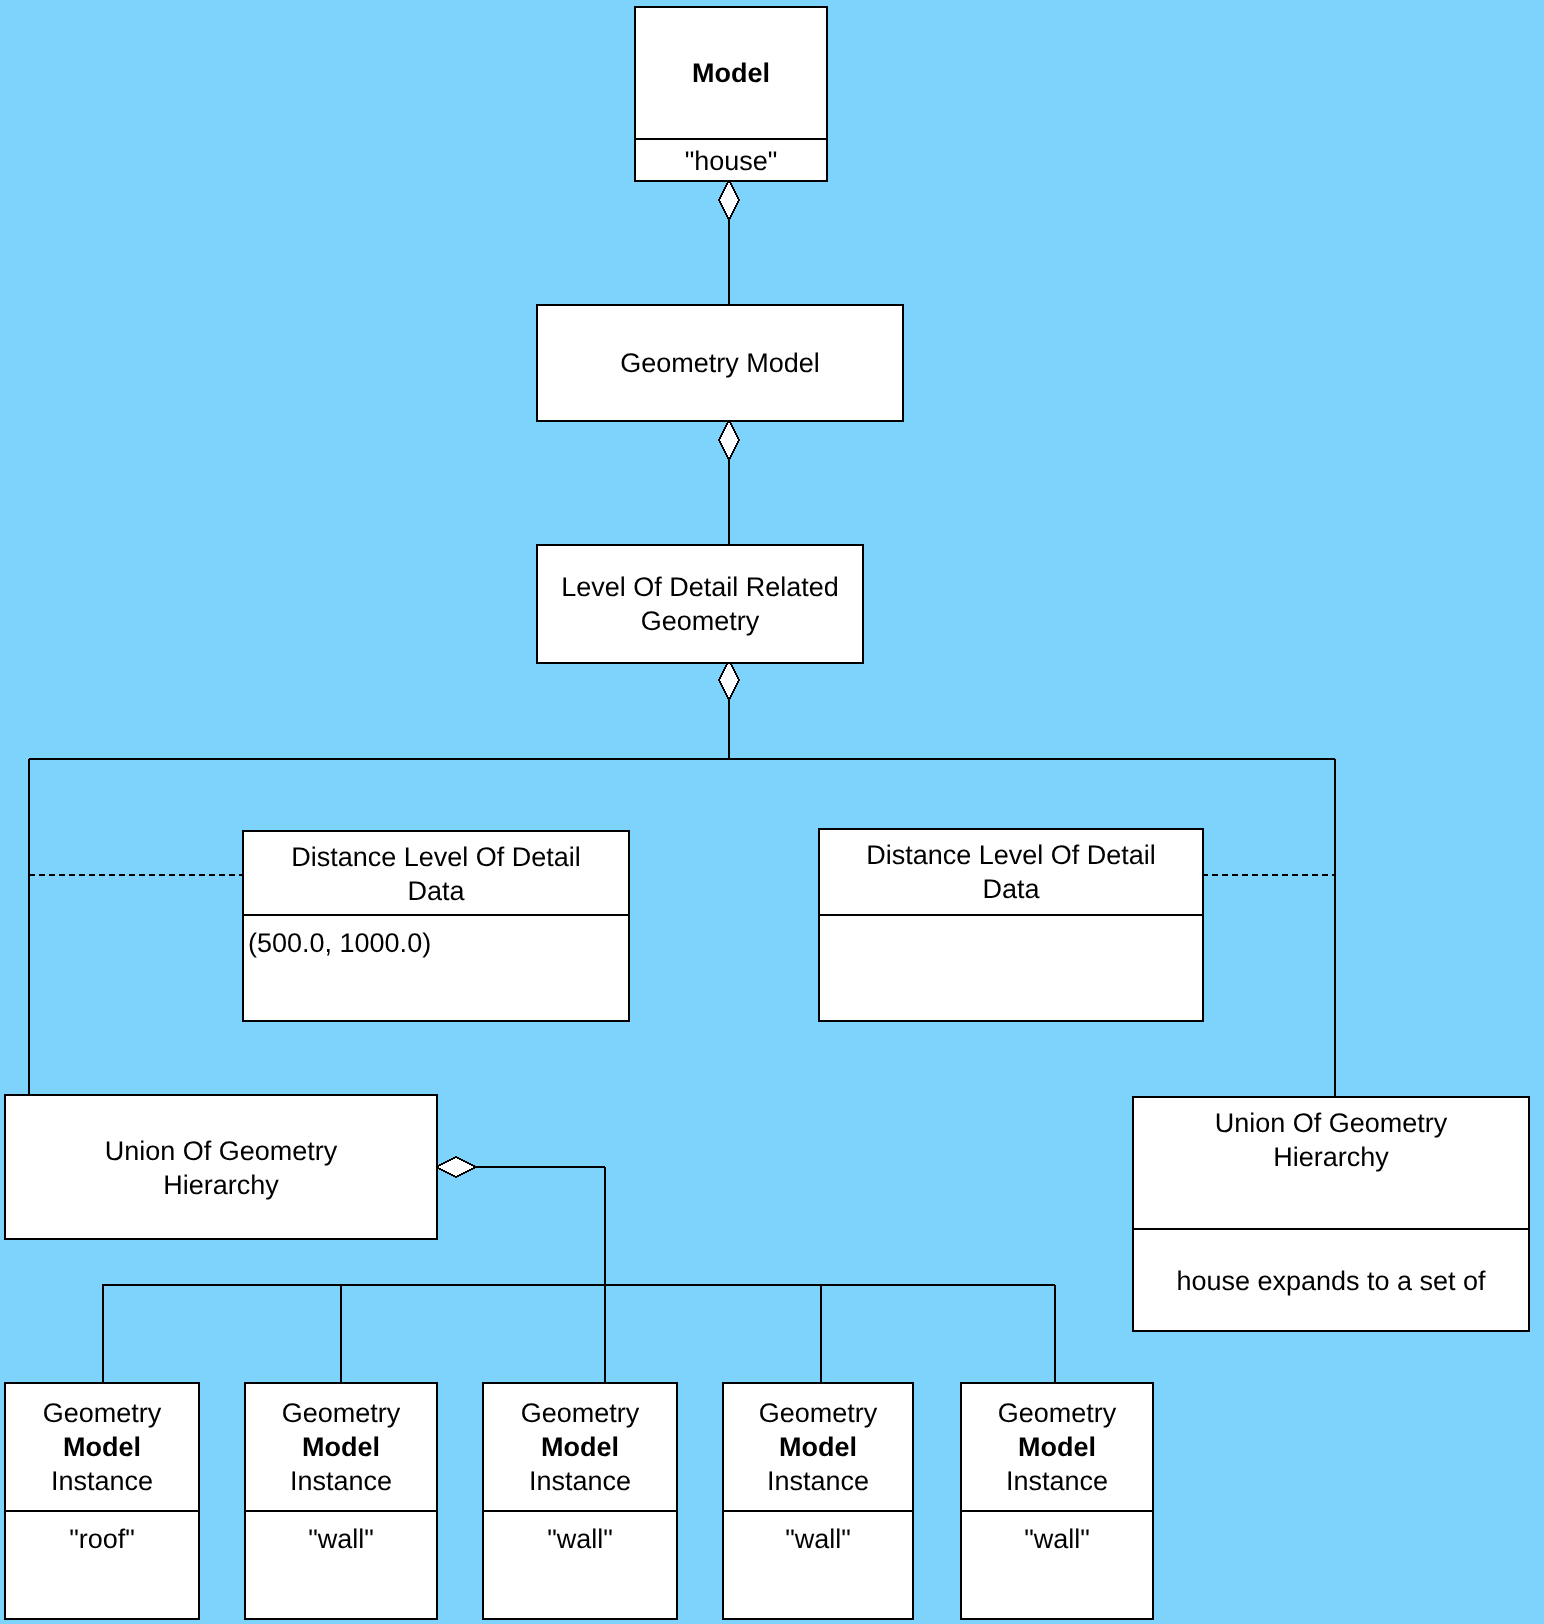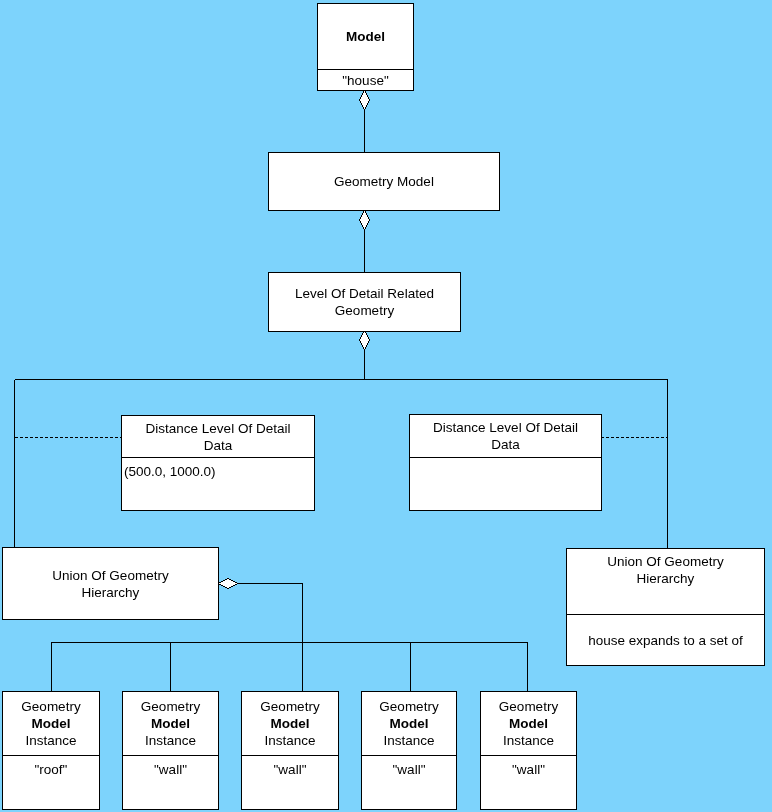--- a/index.html
+++ b/index.html
@@ -55,25 +55,25 @@
     <polygon points="364.5,210 369.5,220 364.5,230 359.5,220" fill="#fff" stroke="#000"></polygon>
     <polygon points="364.5,330 369.5,340 364.5,350 359.5,340" fill="#fff" stroke="#000"></polygon>
     <polygon points="218,583.5 228,578.5 238,583.5 228,588.5" fill="#fff" stroke="#000"></polygon>
   </svg>
 
   <div class="box" style="left:317px;top:3px;width:97px;height:88px;">
     <div class="comp divided center-both bold" style="height:66px;">Model</div>
     <div class="comp grow center-both">"house"</div>
   </div>
 
-  <div class="box" style="left:268px;top:152px;width:232px;height:59px;">
+  <div class="box" style="left:268px;top:152px;width:184px;height:59px;">
     <div class="comp grow center-both">Geometry Model</div>
   </div>
 
-  <div class="box" style="left:268px;top:272px;width:193px;height:60px;">
+  <div class="box" style="left:268px;top:272px;width:164px;height:60px;">
     <div class="comp grow center-both">
       <div>Level Of Detail Related</div>
       <div>Geometry</div>
     </div>
   </div>
 
   <div class="box" style="left:121px;top:415px;width:194px;height:96px;">
     <div class="comp divided center-both" style="height:42px;">
       <div>Distance Level Of Detail</div>
       <div>Data</div>

